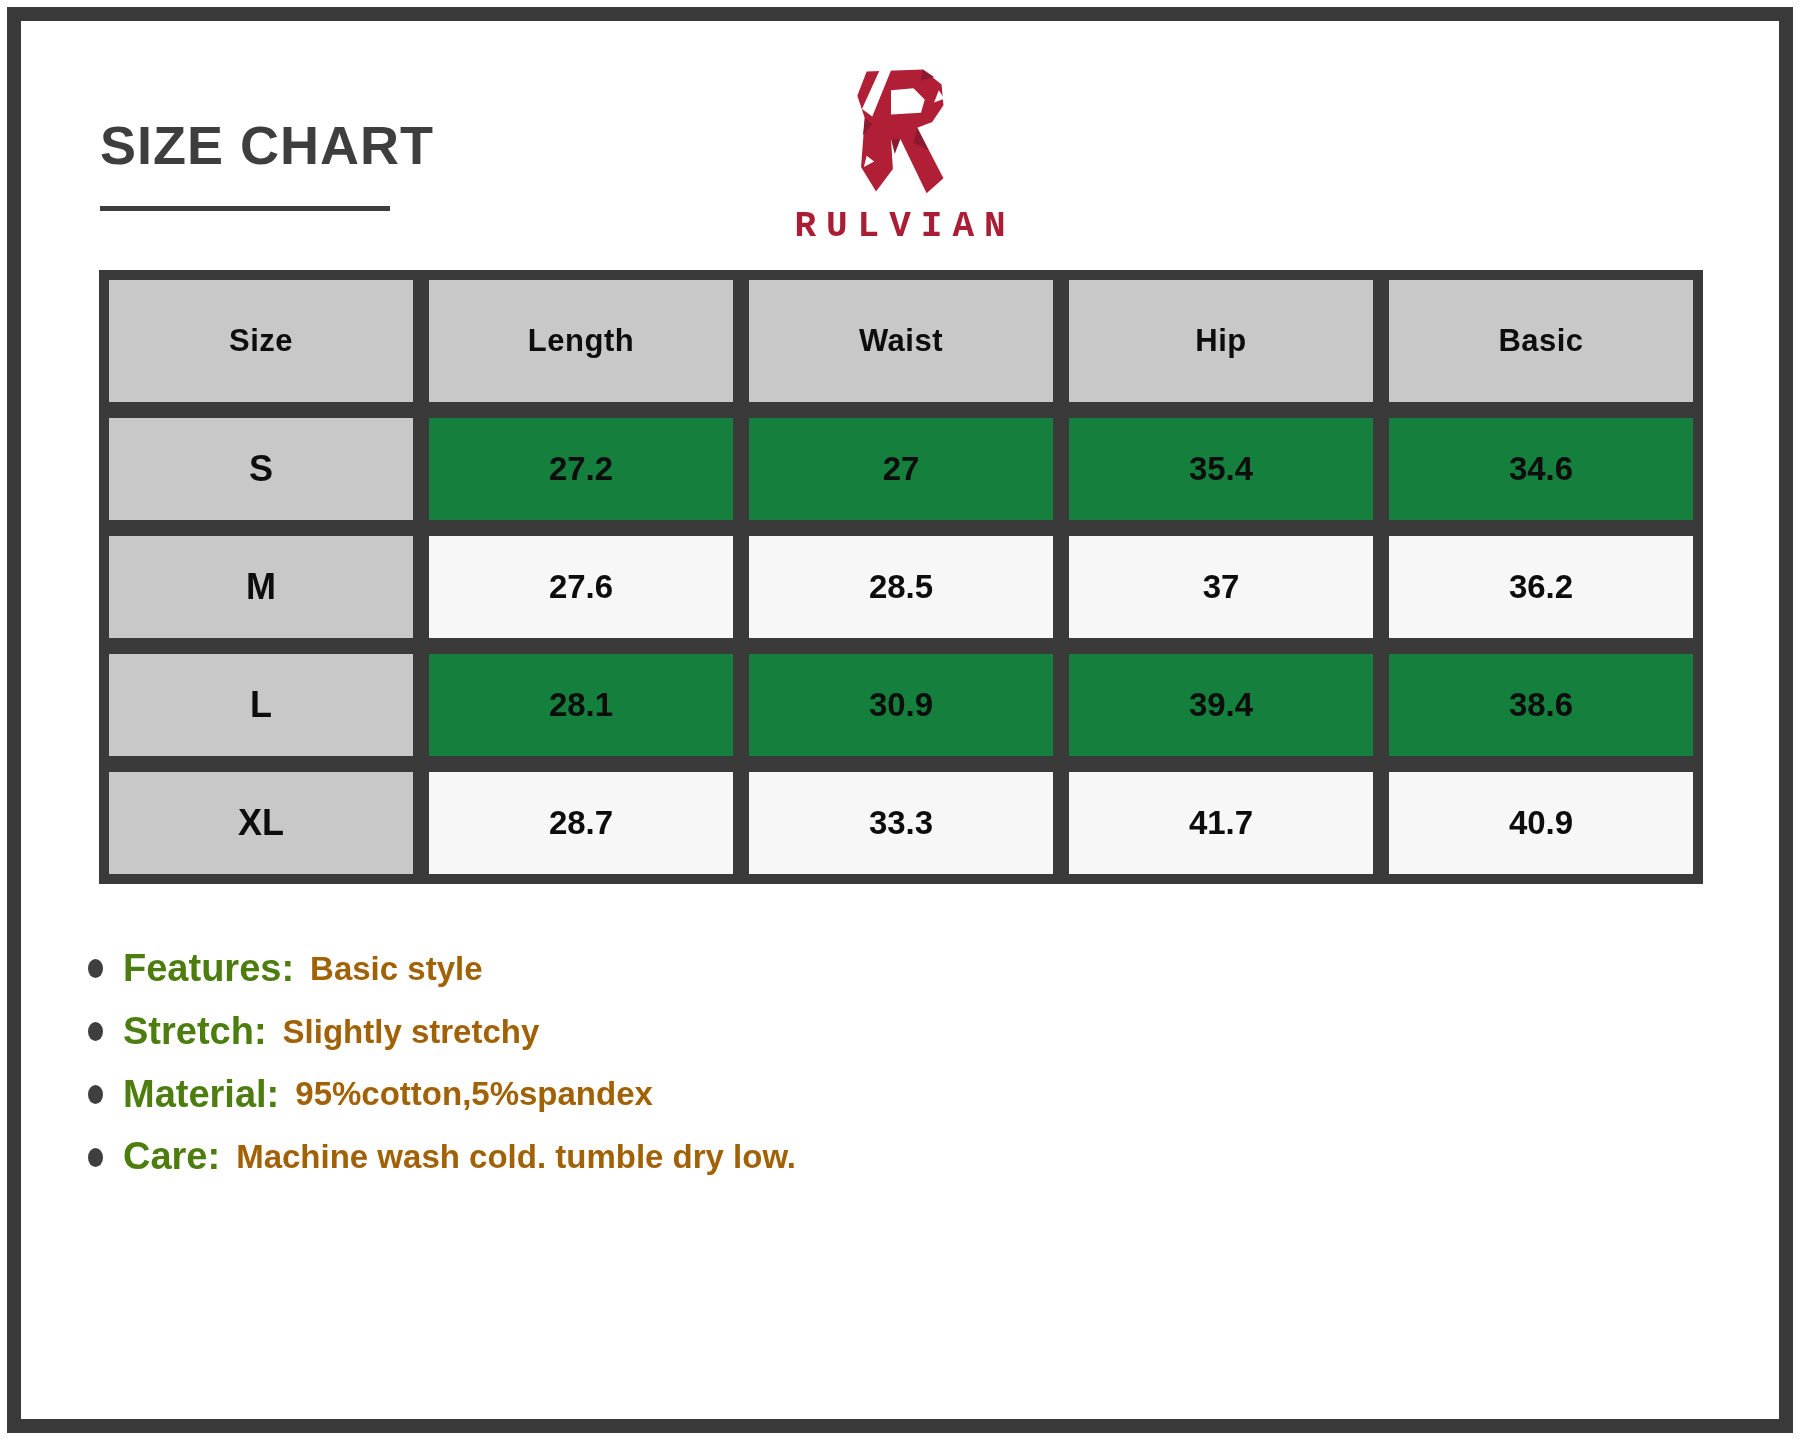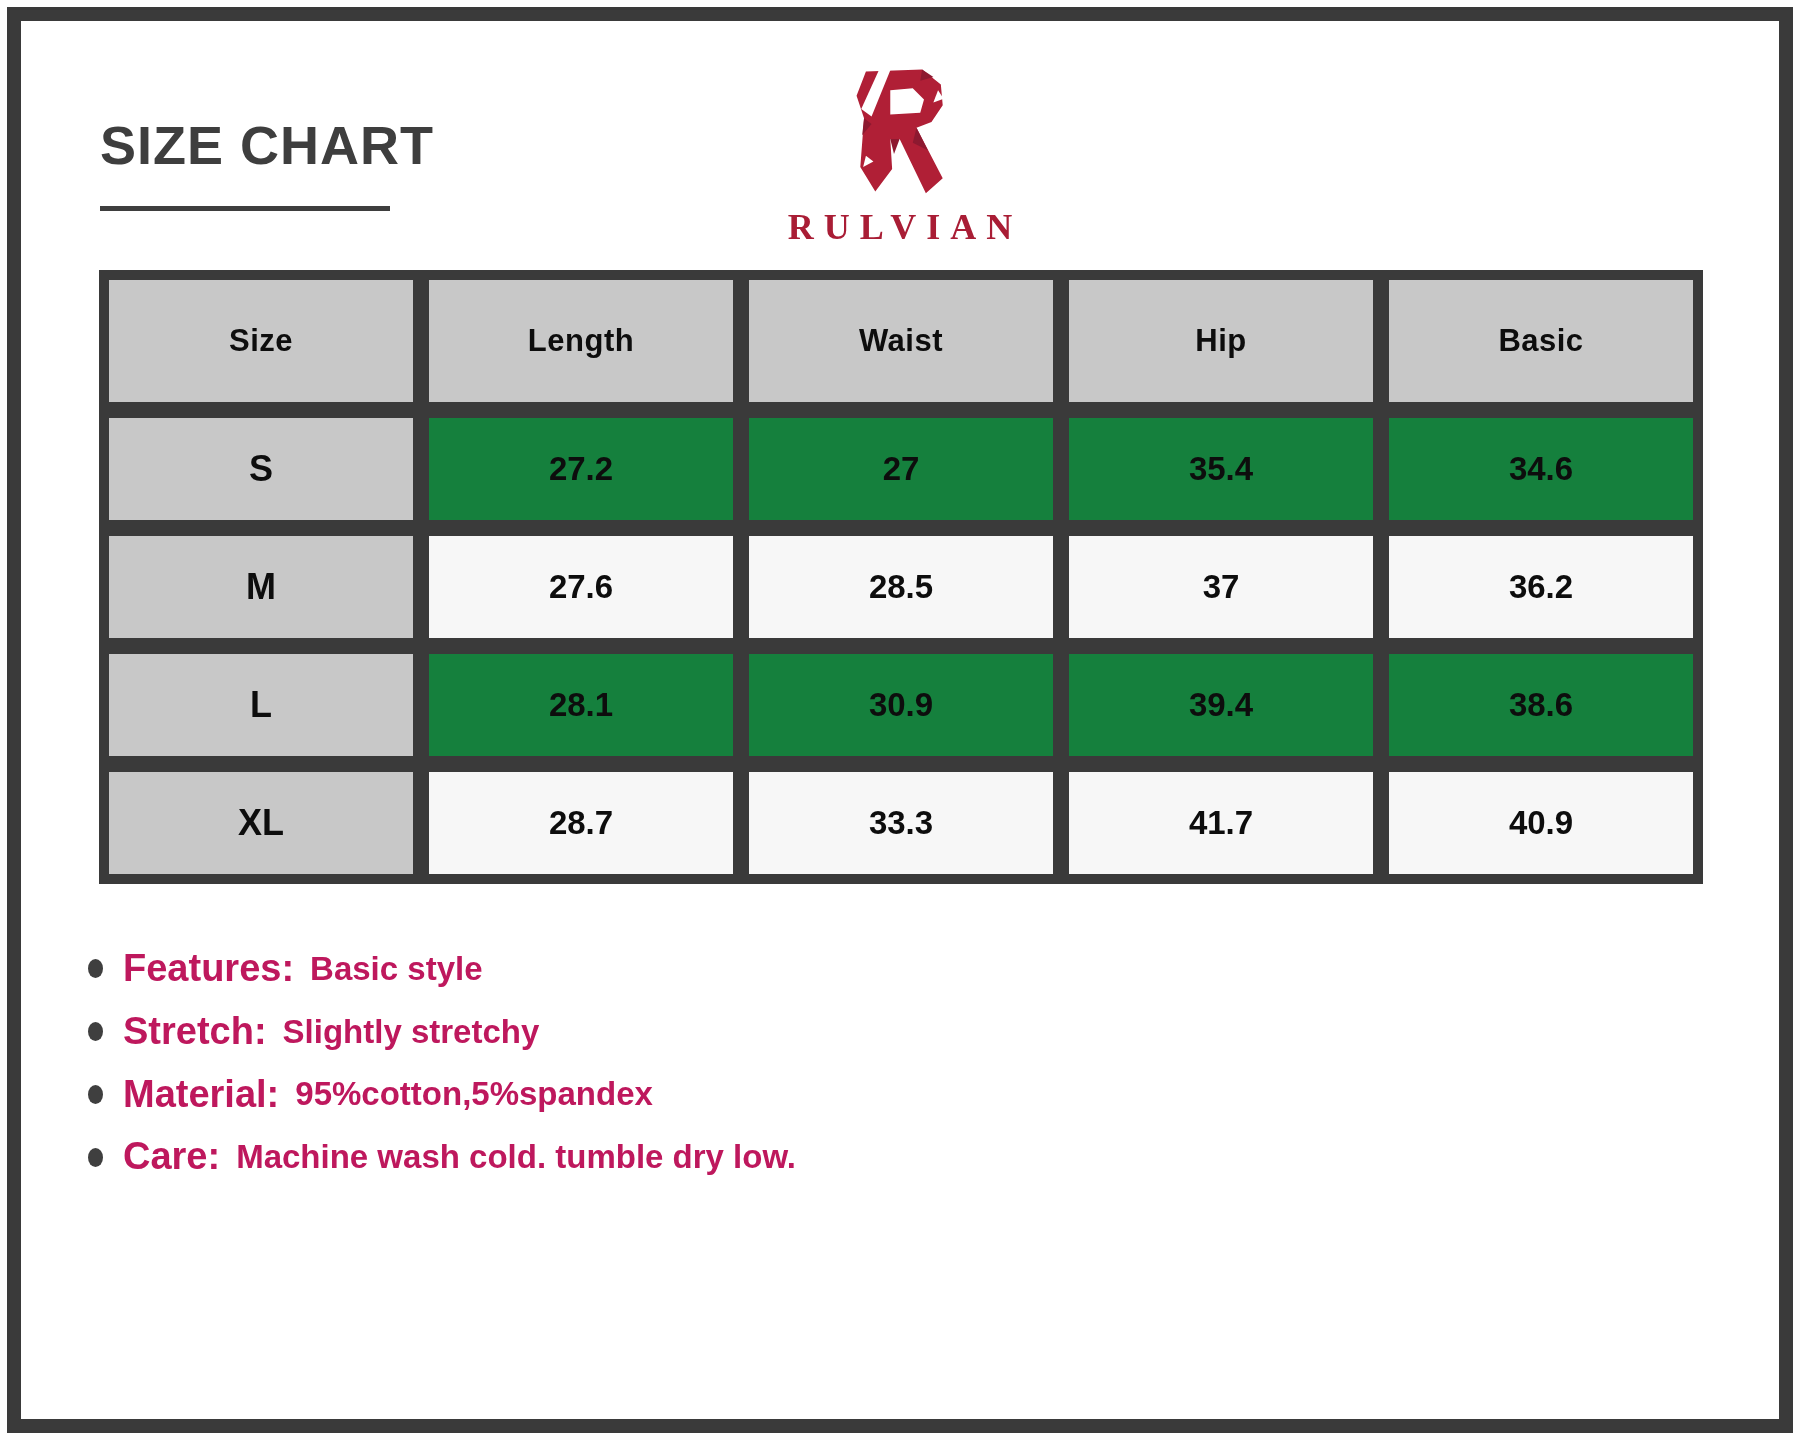--- a/index.html
+++ b/index.html
@@ -24,21 +24,21 @@
     width:290px;height:5px;background:#3e3e3e;margin-top:26px;
   }
   
   .brand{
     position:absolute;left:900px;top:64px;transform:translateX(-50%);
     display:flex;flex-direction:column;align-items:center;
   }
   .brand-mark{width:118px;height:133px;display:block;}
   .brand-name{
     margin-top:12px;
-    font-family:Liberation Serif, serif;
+    font-family:Liberation Mono, monospace;
     font-size:36px;font-weight:bold;color:#a91d35;
     letter-spacing:10px;margin-right:-10px;line-height:1;
   }
   
   .chart-table{
     position:absolute;left:99px;top:270px;width:1604px;
     background:#3a3a3a;padding:10px;box-sizing:border-box;
     display:grid;grid-template-columns:repeat(5,1fr);gap:16px;
   }
   .cell{
@@ -50,22 +50,22 @@
   .size-cell{background:#c8c8c8;font-size:36px;}
   .val-white{background:#15803d;}
   .val-alt{background:#f7f7f7;text-align:right;}
   
   .details{position:absolute;left:88px;top:948px;list-style:none;margin:0;padding:0;}
   .detail-item{display:flex;align-items:center;margin-bottom:21px;}
   .bullet-dot{
     width:15px;height:19px;border-radius:50%;background:#3f3f3f;
     margin-right:20px;flex:0 0 auto;
   }
-  .detail-label{font-size:38px;font-weight:bold;color:#be185d;line-height:1.1;}
-  .detail-value{font-size:33px;font-weight:bold;color:#be185d;margin-left:16px;line-height:1.1;}
+  .detail-label{font-size:38px;font-weight:bold;color:#4d7c0f;line-height:1.1;}
+  .detail-value{font-size:33px;font-weight:bold;color:#a16207;margin-left:16px;line-height:1.1;}
 </style>
 </head>
 <body>
 
 <div class="frame"></div>
 
 <div class="title-block">
   <h1 class="page-title">SIZE CHART</h1>
   <div class="title-underline"></div>
 </div>

